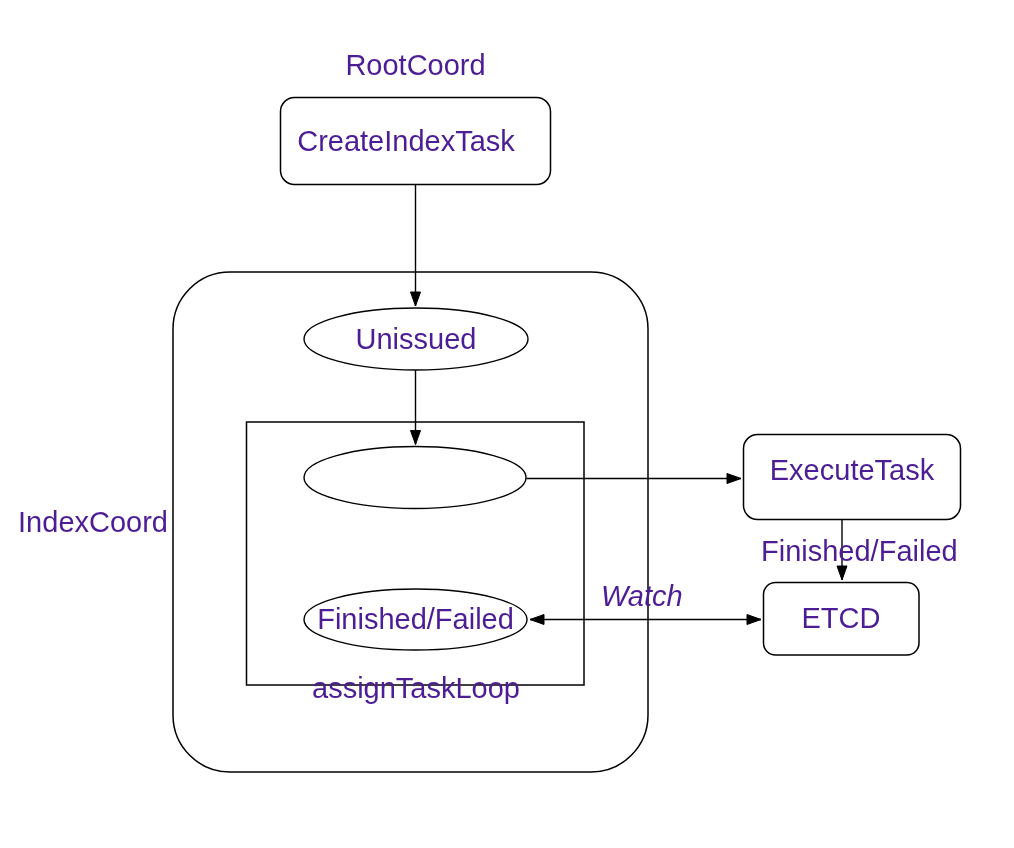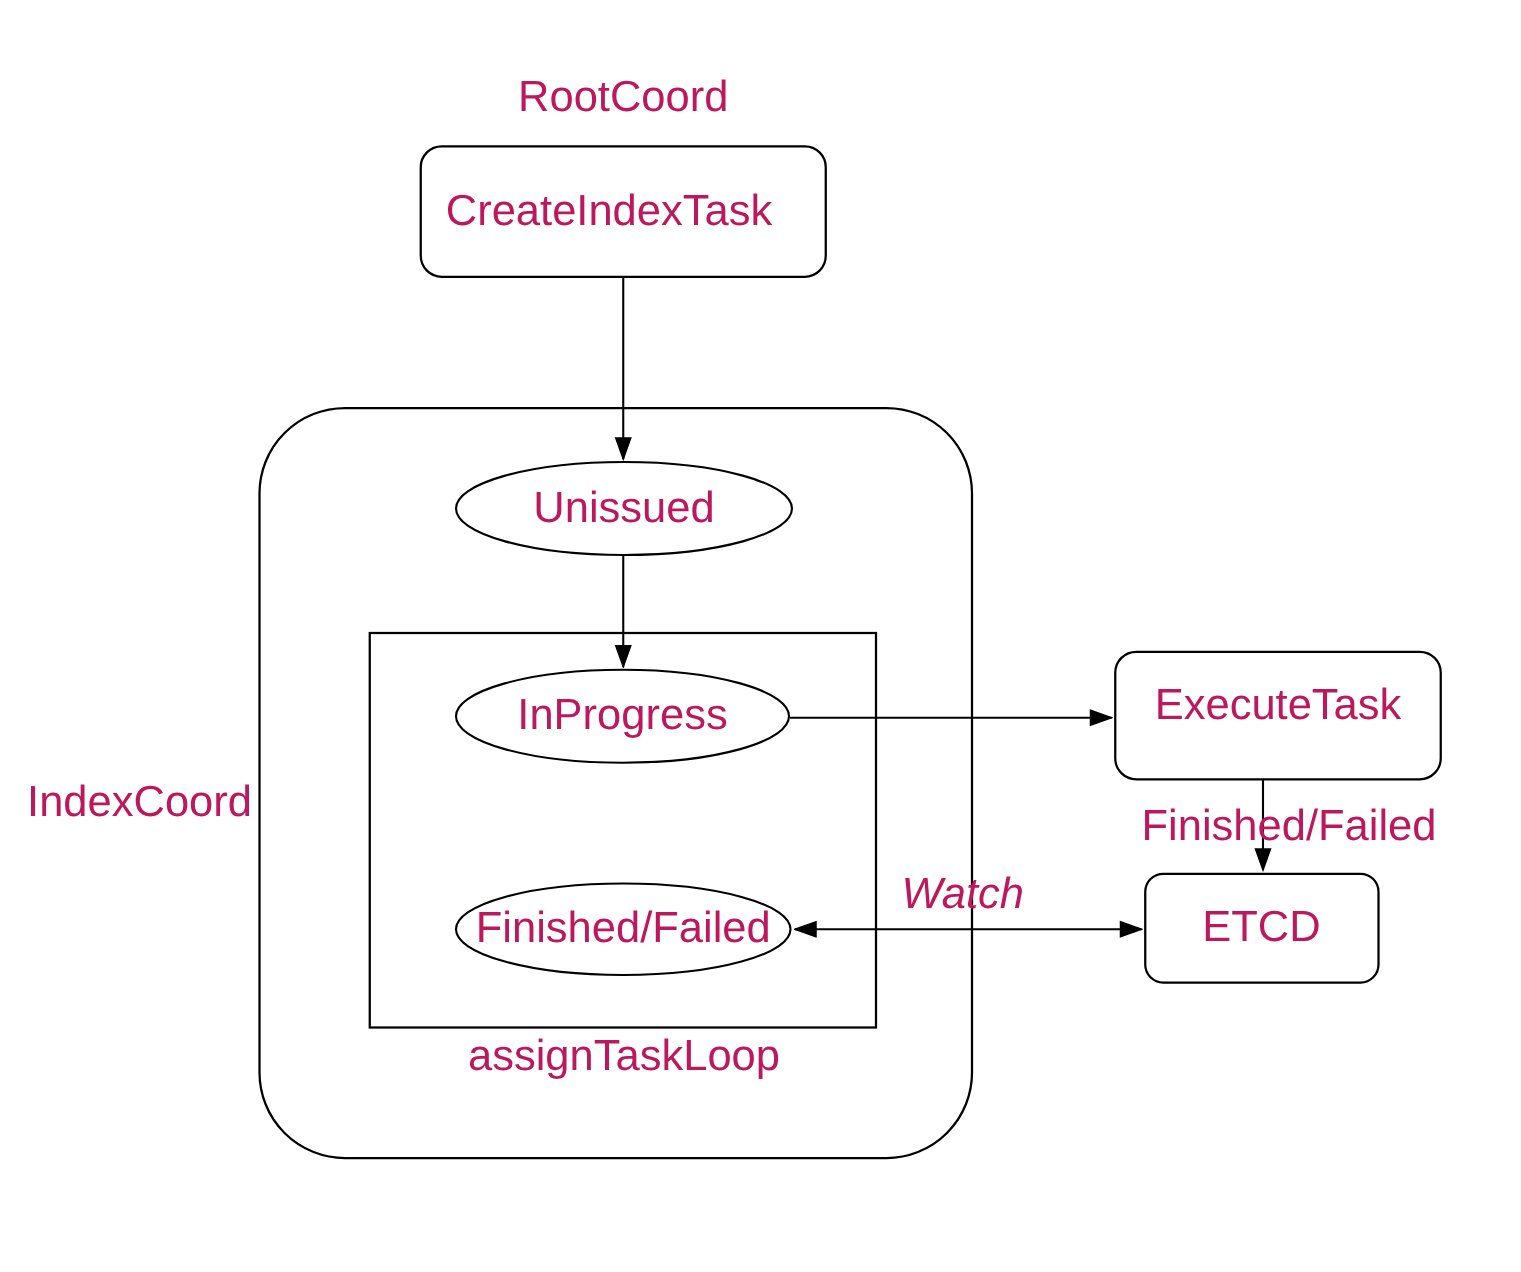--- a/index.html
+++ b/index.html
@@ -20,26 +20,26 @@
     position: absolute;
     left: 0;
     top: 0;
   }
   .lbl {
     position: absolute;
     display: flex;
     align-items: center;
     font-size: 29px;
     line-height: 1;
-    color: #be185d;
+    color: #4c1d95;
     white-space: nowrap;
   }
   .lbl.center { justify-content: center; }
   .lbl.left   { justify-content: flex-start; }
-  .lbl.right  { justify-content: flex-end; margin-top: 13px; }
+  .lbl.right  { justify-content: flex-end; }
 </style>
 </head>
 <body>
 
 <div class="canvas">
 
   <svg width="1014" height="848" viewBox="0 0 1014 848">
     <defs>
       <marker id="arrow" viewBox="0 0 16 12" refX="15" refY="6" markerWidth="16" markerHeight="12" markerUnits="userSpaceOnUse" orient="auto-start-reverse">
         <path d="M1,1 L15,6 L1,11 Z" fill="#000000" stroke="#000000" stroke-width="1"></path>
@@ -65,27 +65,26 @@
     <path d="M526.5,478.5 L741,478.5" fill="none" stroke="#000000" stroke-width="1.4" marker-end="url(#arrow)"></path>
     <path d="M842,520 L842,580" fill="none" stroke="#000000" stroke-width="1.4" marker-end="url(#arrow)"></path>
     <path d="M530,619.5 L761,619.5" fill="none" stroke="#000000" stroke-width="1.4" marker-start="url(#arrow)" marker-end="url(#arrow)"></path>
   </svg>
 
   <div class="lbl center" style="left:280px; top:49px; width:271px; height:32px;">RootCoord</div>
 
   <div class="lbl right" style="left:0px; top:506px; width:168px; height:32px;">IndexCoord</div>
 
 
-  <div class="lbl center" style="left:248px; top:688px; width:336px; height:32px;">assignTaskLoop</div>
+  <div class="lbl center" style="left:248px; top:672px; width:336px; height:32px;">assignTaskLoop</div>
 
   <div class="lbl center" style="left:280px; top:97px; width:252px; height:88px;text-align:center;">CreateIndexTask</div>
 
   <div class="lbl center" style="left:304px; top:308px; width:224px; height:62px;">Unissued</div>
 
-  <div class="lbl center" style="left:304px; top:446.5px; width:222px; height:62px;">InProgress</div>
 
   <div class="lbl center" style="left:304px; top:589px; width:223px; height:61px;">Finished/Failed</div>
 
   <div class="lbl center" style="left:743px; top:434px; width:218px; height:72px;">ExecuteTask</div>
 
   <div class="lbl center" style="left:763px; top:582px; width:156px; height:73px;">ETCD</div>
 
 
   <div class="lbl left" style="left:761px; top:535px; width:202px; height:32px;">Finished/Failed</div>
 

